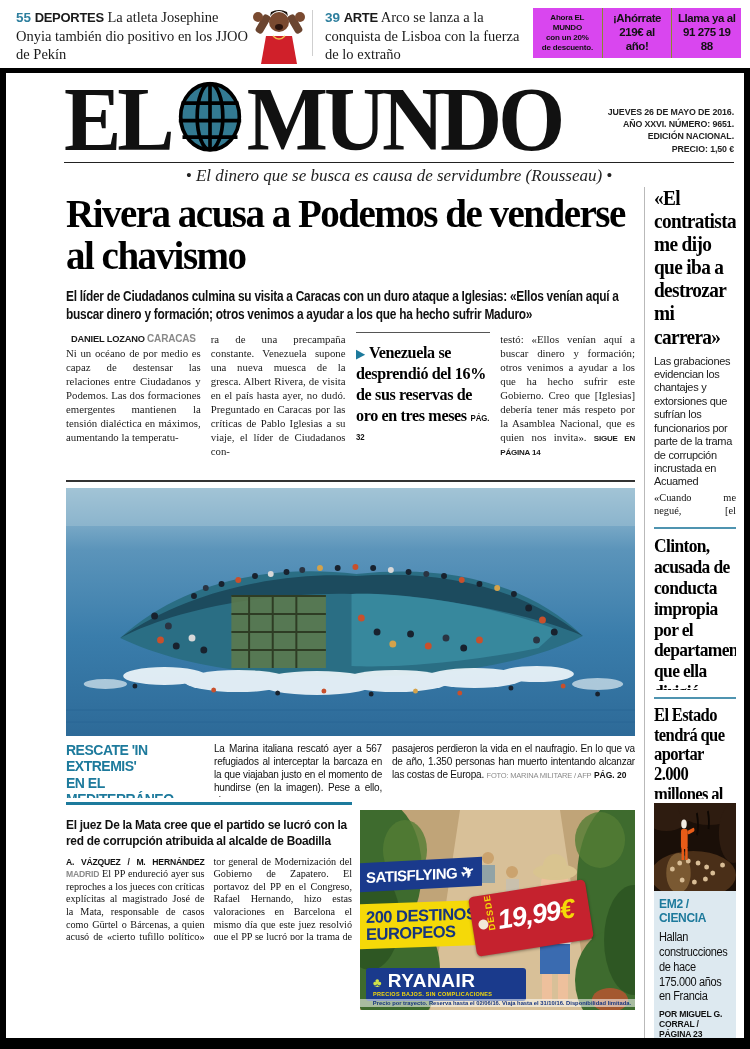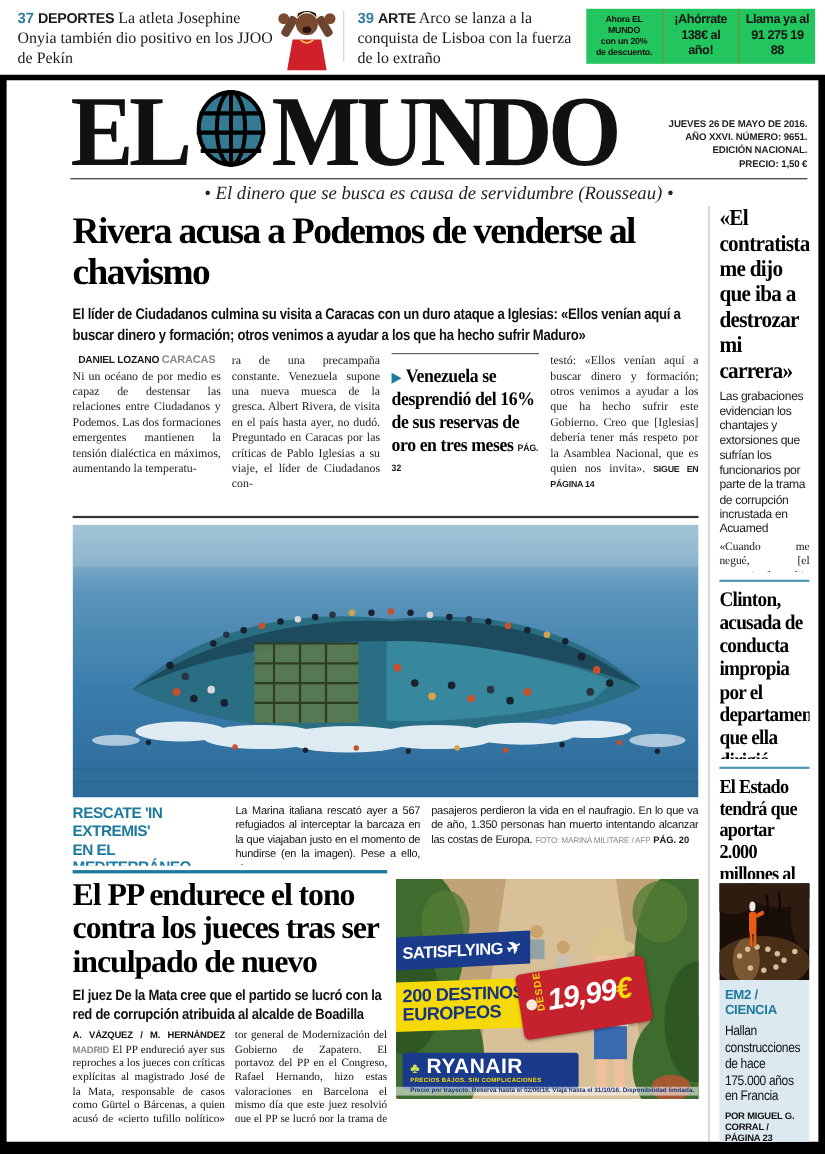--- a/index.html
+++ b/index.html
@@ -9,21 +9,21 @@
 
   
   .topbar { height:68px; display:flex; align-items:flex-start; padding:8px 6px 0 16px; }
   .teaser { font-size:14.5px; line-height:1.25; color:#1a1a1a; }
   .teaser .num { color:#2e7f9e; font-family:"Liberation Sans",sans-serif; font-weight:bold; font-size:13.5px; }
   .teaser .sec { font-family:"Liberation Sans",sans-serif; font-weight:bold; font-size:13px; letter-spacing:-0.3px; }
   .t-left { width:232px; }
   .t-right { width:212px; padding-left:10px; }
   .athlete { width:58px; height:60px; margin:-4px 2px 0 2px; flex:none; }
   .tdiv { width:1px; height:46px; background:#cfcfcf; margin:2px 2px 0 2px; flex:none; }
-  .promo { display:flex; background:#22c55e; height:50px; margin-left:6px; flex:none; width:208px;
+  .promo { display:flex; background:#d946ef; height:50px; margin-left:6px; flex:none; width:208px;
            font-family:"Liberation Sans",sans-serif; font-weight:bold; text-align:center; }
   .promo-cell { display:flex; flex-direction:column; justify-content:center; padding:2px 4px; flex:1; }
   .promo-cell + .promo-cell { border-left:1px solid #8a8a2f; }
   .pc-sm { font-size:8px; line-height:1.25; letter-spacing:-0.2px; }
   .pc-lg { font-size:11.5px; line-height:1.2; letter-spacing:-0.4px; }
 
   
   .frame { height:981px; border:6px solid #000; border-top-width:5px; border-bottom-width:11px; overflow:hidden;padding-left:48px; }
 
   .masthead-row { display:flex; align-items:flex-end; padding:0 10px 0 10px; height:84px; }
@@ -38,21 +38,21 @@
   .content { display:flex; padding:0 8px 0 12px; height:852px; overflow:hidden; }
   .main-col { width:578px; padding-right:9px; display:flex; flex-direction:column; flex:none; }
   .right-col { flex:1; border-left:1px solid #b9b9b9; padding-left:9px; display:flex; flex-direction:column; overflow:hidden; }
 
   
   .cx85 { display:inline-block; transform:scaleX(0.85); transform-origin:0 0; width:117.6%; }
   .cx88 { display:inline-block; transform:scaleX(0.88); transform-origin:0 0; width:113.6%; }
   .cx92 { display:inline-block; transform:scaleX(0.92); transform-origin:0 0; width:108.6%; }
 
   
-  .lead-headline { font-size:34px; font-weight:bold; line-height:1.08; letter-spacing:-1.5px; margin-top:6px; color:#000; }
+  .lead-headline { font-size:39px; font-weight:bold; line-height:1.08; letter-spacing:-1.5px; margin-top:6px; color:#000; }
   .lead-subhead { font-family:"Liberation Sans",sans-serif; font-weight:bold; font-size:14px; line-height:1.3;
                   letter-spacing:-0.3px; margin-top:10px; color:#111; }
   .lead-body-row { display:flex; gap:10px; margin-top:8px; height:142px; overflow:hidden; }
   .body-col { flex:1; font-size:10.8px; line-height:1.3; text-align:justify; color:#1a1a1a; }
   .byline-row { text-align:center; font-family:"Liberation Sans",sans-serif; font-weight:bold; font-size:9.3px; margin-bottom:1px; letter-spacing:-0.2px; }
   .place { color:#8a8a8a; font-size:10px; }
   .inset-col { flex:1; border-top:1.5px solid #555; padding-top:9px; }
   .inset-text { font-size:17.5px; font-weight:bold; line-height:1.2; letter-spacing:-0.4px; color:#000; }
   .arrow-ic { color:#1d7a9c; font-size:13px; }
   .pg { font-family:"Liberation Sans",sans-serif; font-weight:bold; font-size:8.5px; letter-spacing:0; }
@@ -129,21 +129,21 @@
   .ci-byline { font-family:"Liberation Sans",sans-serif; font-weight:bold; font-size:8.6px; margin-top:5px; letter-spacing:-0.2px; }
   .ci-byline .pgn { font-weight:bold; }
 </style>
 </head>
 <body>
 
 <div class="page">
 
   <div class="topbar">
     <div class="teaser t-left">
-      <span class="num">37</span>
+      <span class="num">55</span>
       <span class="sec">DEPORTES</span>
       <span>La atleta Josephine Onyia también dio positivo en los JJOO de Pekín</span>
     </div>
     <svg class="athlete" viewBox="0 0 56 60">
       <g>
         <rect x="8" y="10" width="8" height="20" rx="3" fill="#6b4530" transform="rotate(30 12 20)"></rect>
         <rect x="40" y="10" width="8" height="20" rx="3" fill="#6b4530" transform="rotate(-30 44 20)"></rect>
         <circle cx="7" cy="13" r="5" fill="#7a4a30"></circle>
         <circle cx="49" cy="13" r="5" fill="#7a4a30"></circle>
         <circle cx="28" cy="18" r="10" fill="#7a4a30"></circle>
@@ -160,21 +160,21 @@
       <span>Arco se lanza a la conquista de Lisboa con la fuerza de lo extraño</span>
     </div>
     <div class="promo">
       <div class="promo-cell pc-sm">
         <div>Ahora EL MUNDO</div>
         <div>con un 20%</div>
         <div>de descuento.</div>
       </div>
       <div class="promo-cell pc-lg">
         <div>¡Ahórrate</div>
-        <div>138€ al año!</div>
+        <div>219€ al año!</div>
       </div>
       <div class="promo-cell pc-lg">
         <div>Llama ya al</div>
         <div>91 275 19 88</div>
       </div>
     </div>
   </div>
 
   <div class="frame">
 
@@ -329,21 +329,20 @@
             <span>pasajeros perdieron la vida en el naufragio. En lo que va de año, 1.350 personas han muerto intentando alcanzar las costas de Europa.</span>
             <span class="credit">FOTO: MARINA MILITARE / AFP</span>
             <span class="pg">PÁG. 20</span>
           </div>
         </div>
 
         <div class="teal-rule"></div>
 
         <div class="bottom-row">
           <section class="pp-story">
-            <h2 class="pp-headline">El PP endurece el tono contra los jueces tras ser inculpado de nuevo</h2>
             <p class="pp-sub"><span class="cx88">El juez De la Mata cree que el partido se lucró con la red de corrupción atribuida al alcalde de Boadilla</span></p>
             <div class="pp-body-row">
               <div class="pp-col">
                 <span class="pp-byline">A. VÁZQUEZ / M. HERNÁNDEZ</span>
                 <span class="pp-byline place">MADRID</span>
                 <span>El PP endureció ayer sus reproches a los jueces con críticas explícitas al magistrado José de la Mata, responsable de casos como Gürtel o Bárcenas, a quien acusó de «cierto tufillo político» por su pasado como direc-</span>
               </div>
               <div class="pp-col">
                 <span>tor general de Modernización del Gobierno de Zapatero. El portavoz del PP en el Congreso, Rafael Hernando, hizo estas valoraciones en Barcelona el mismo día que este juez resolvió que el PP se lucró por la trama de Boadilla.</span>
                 

